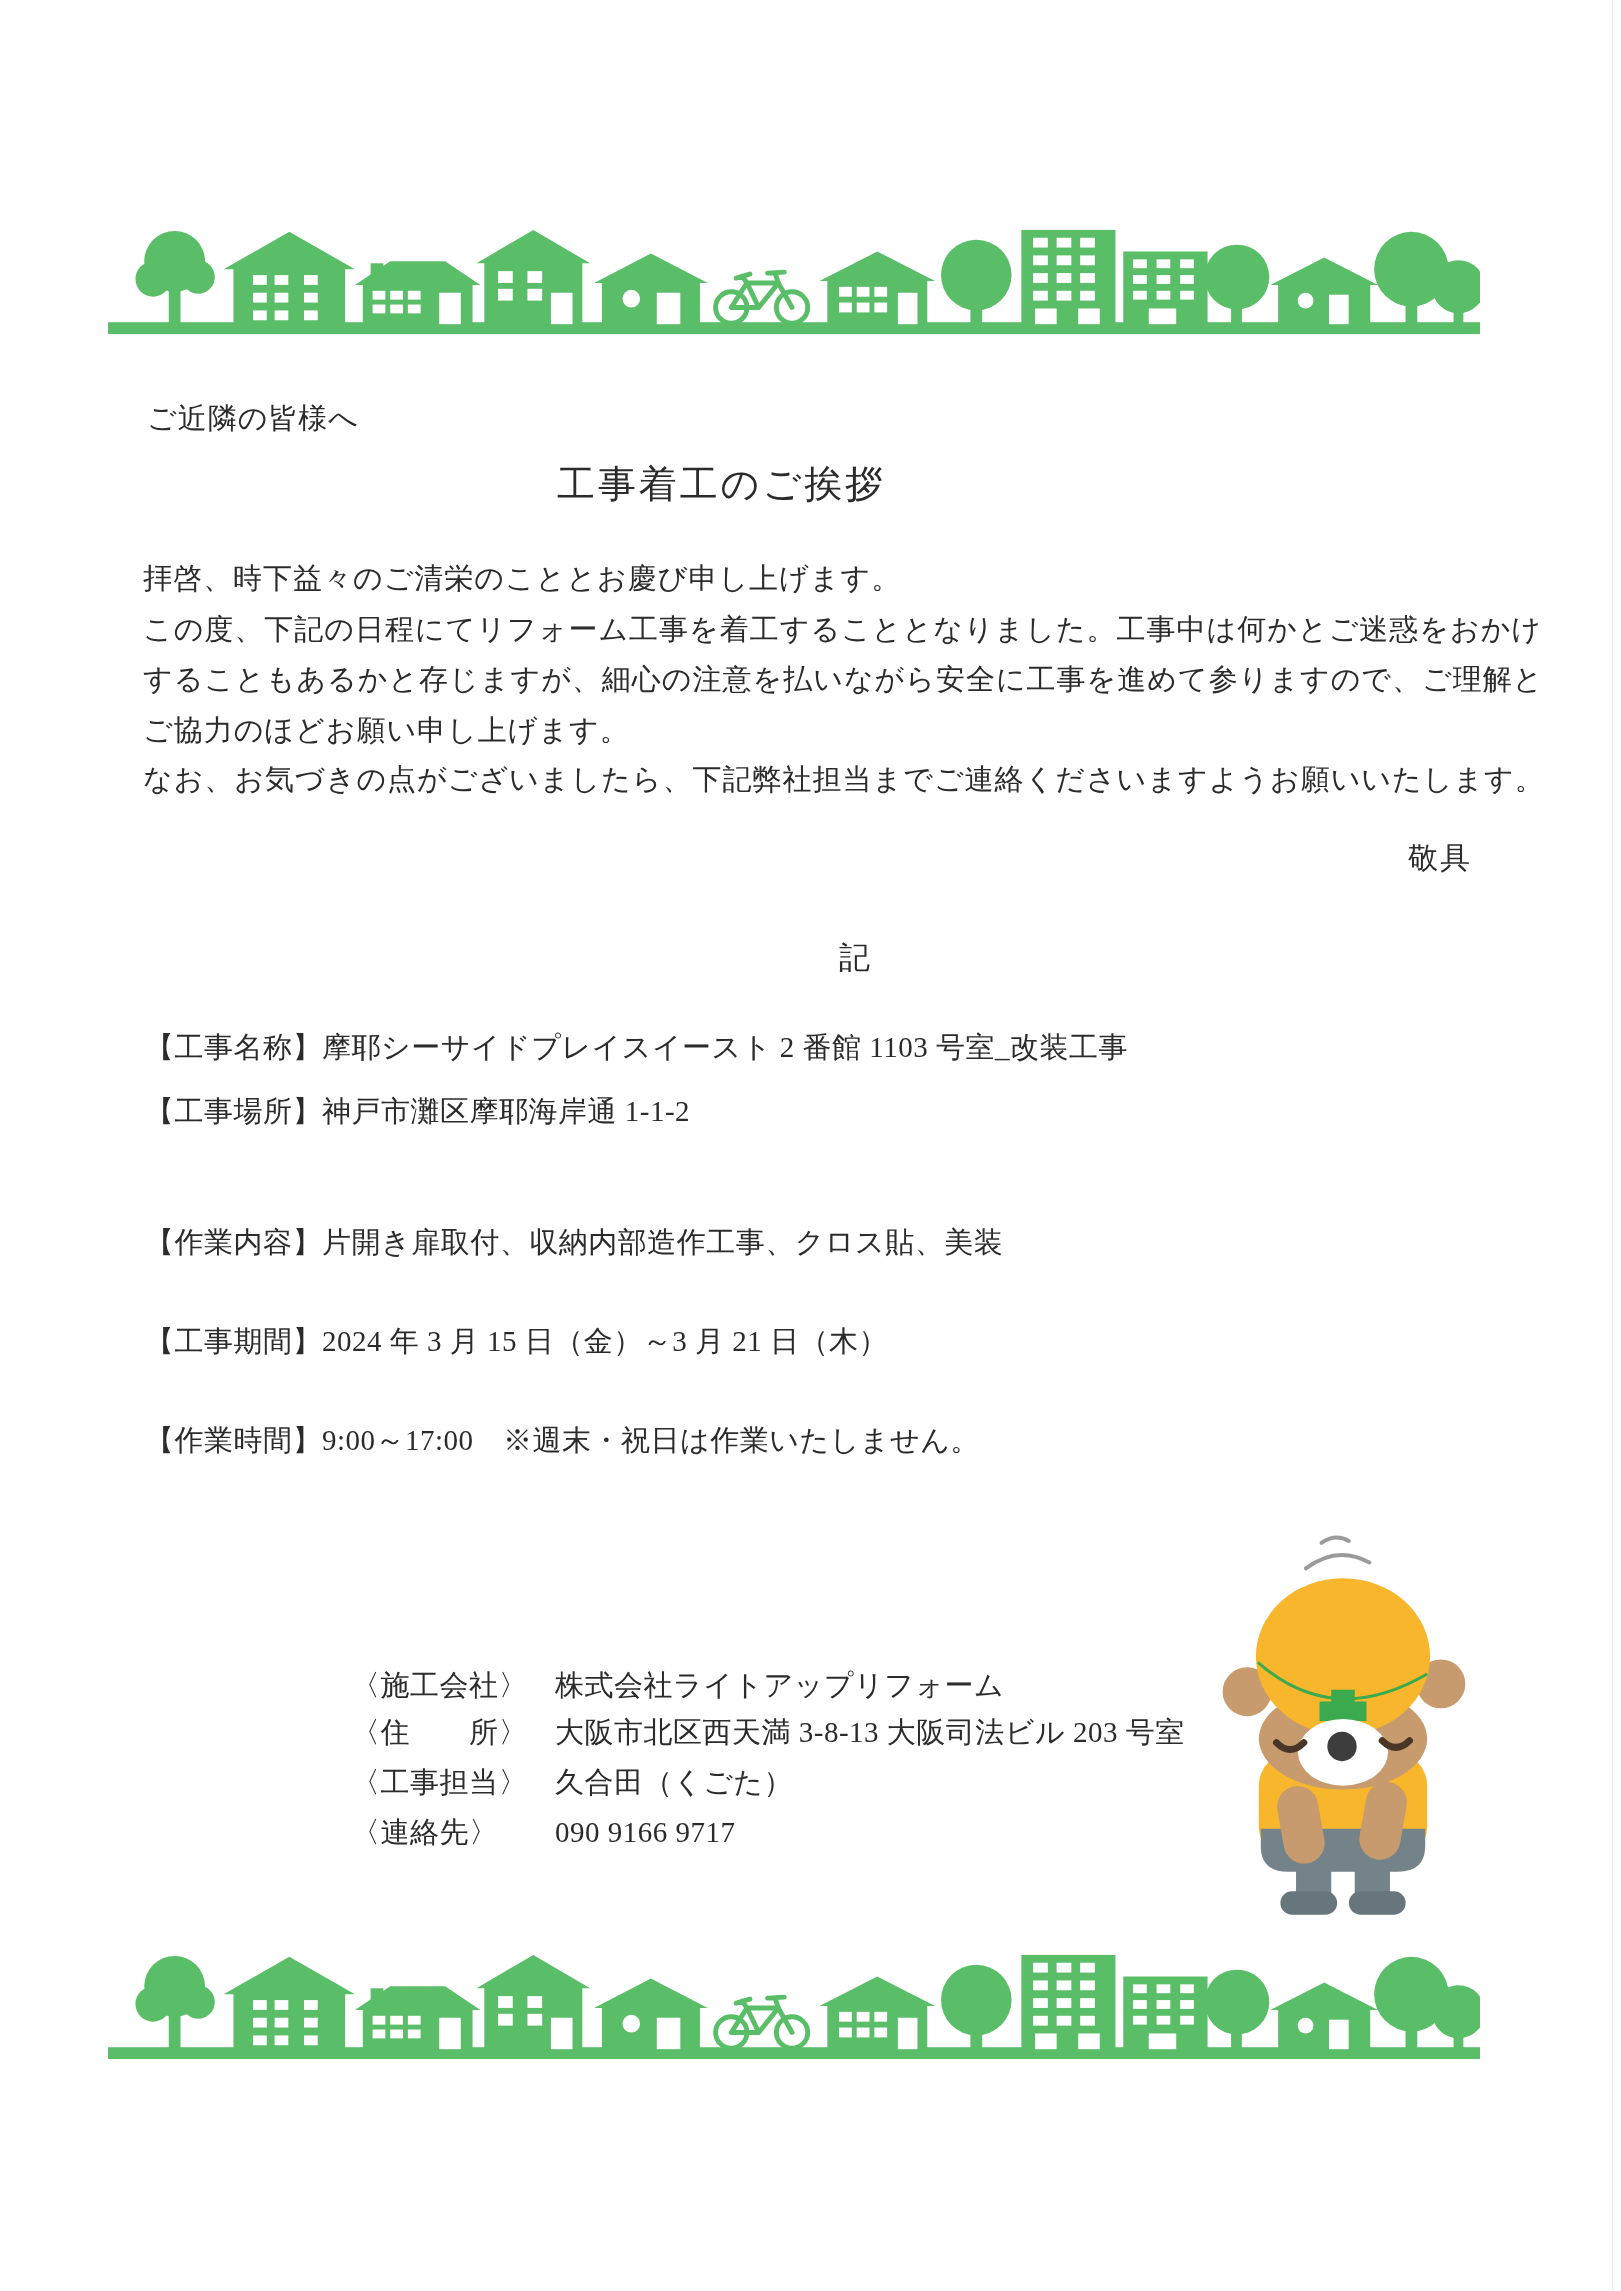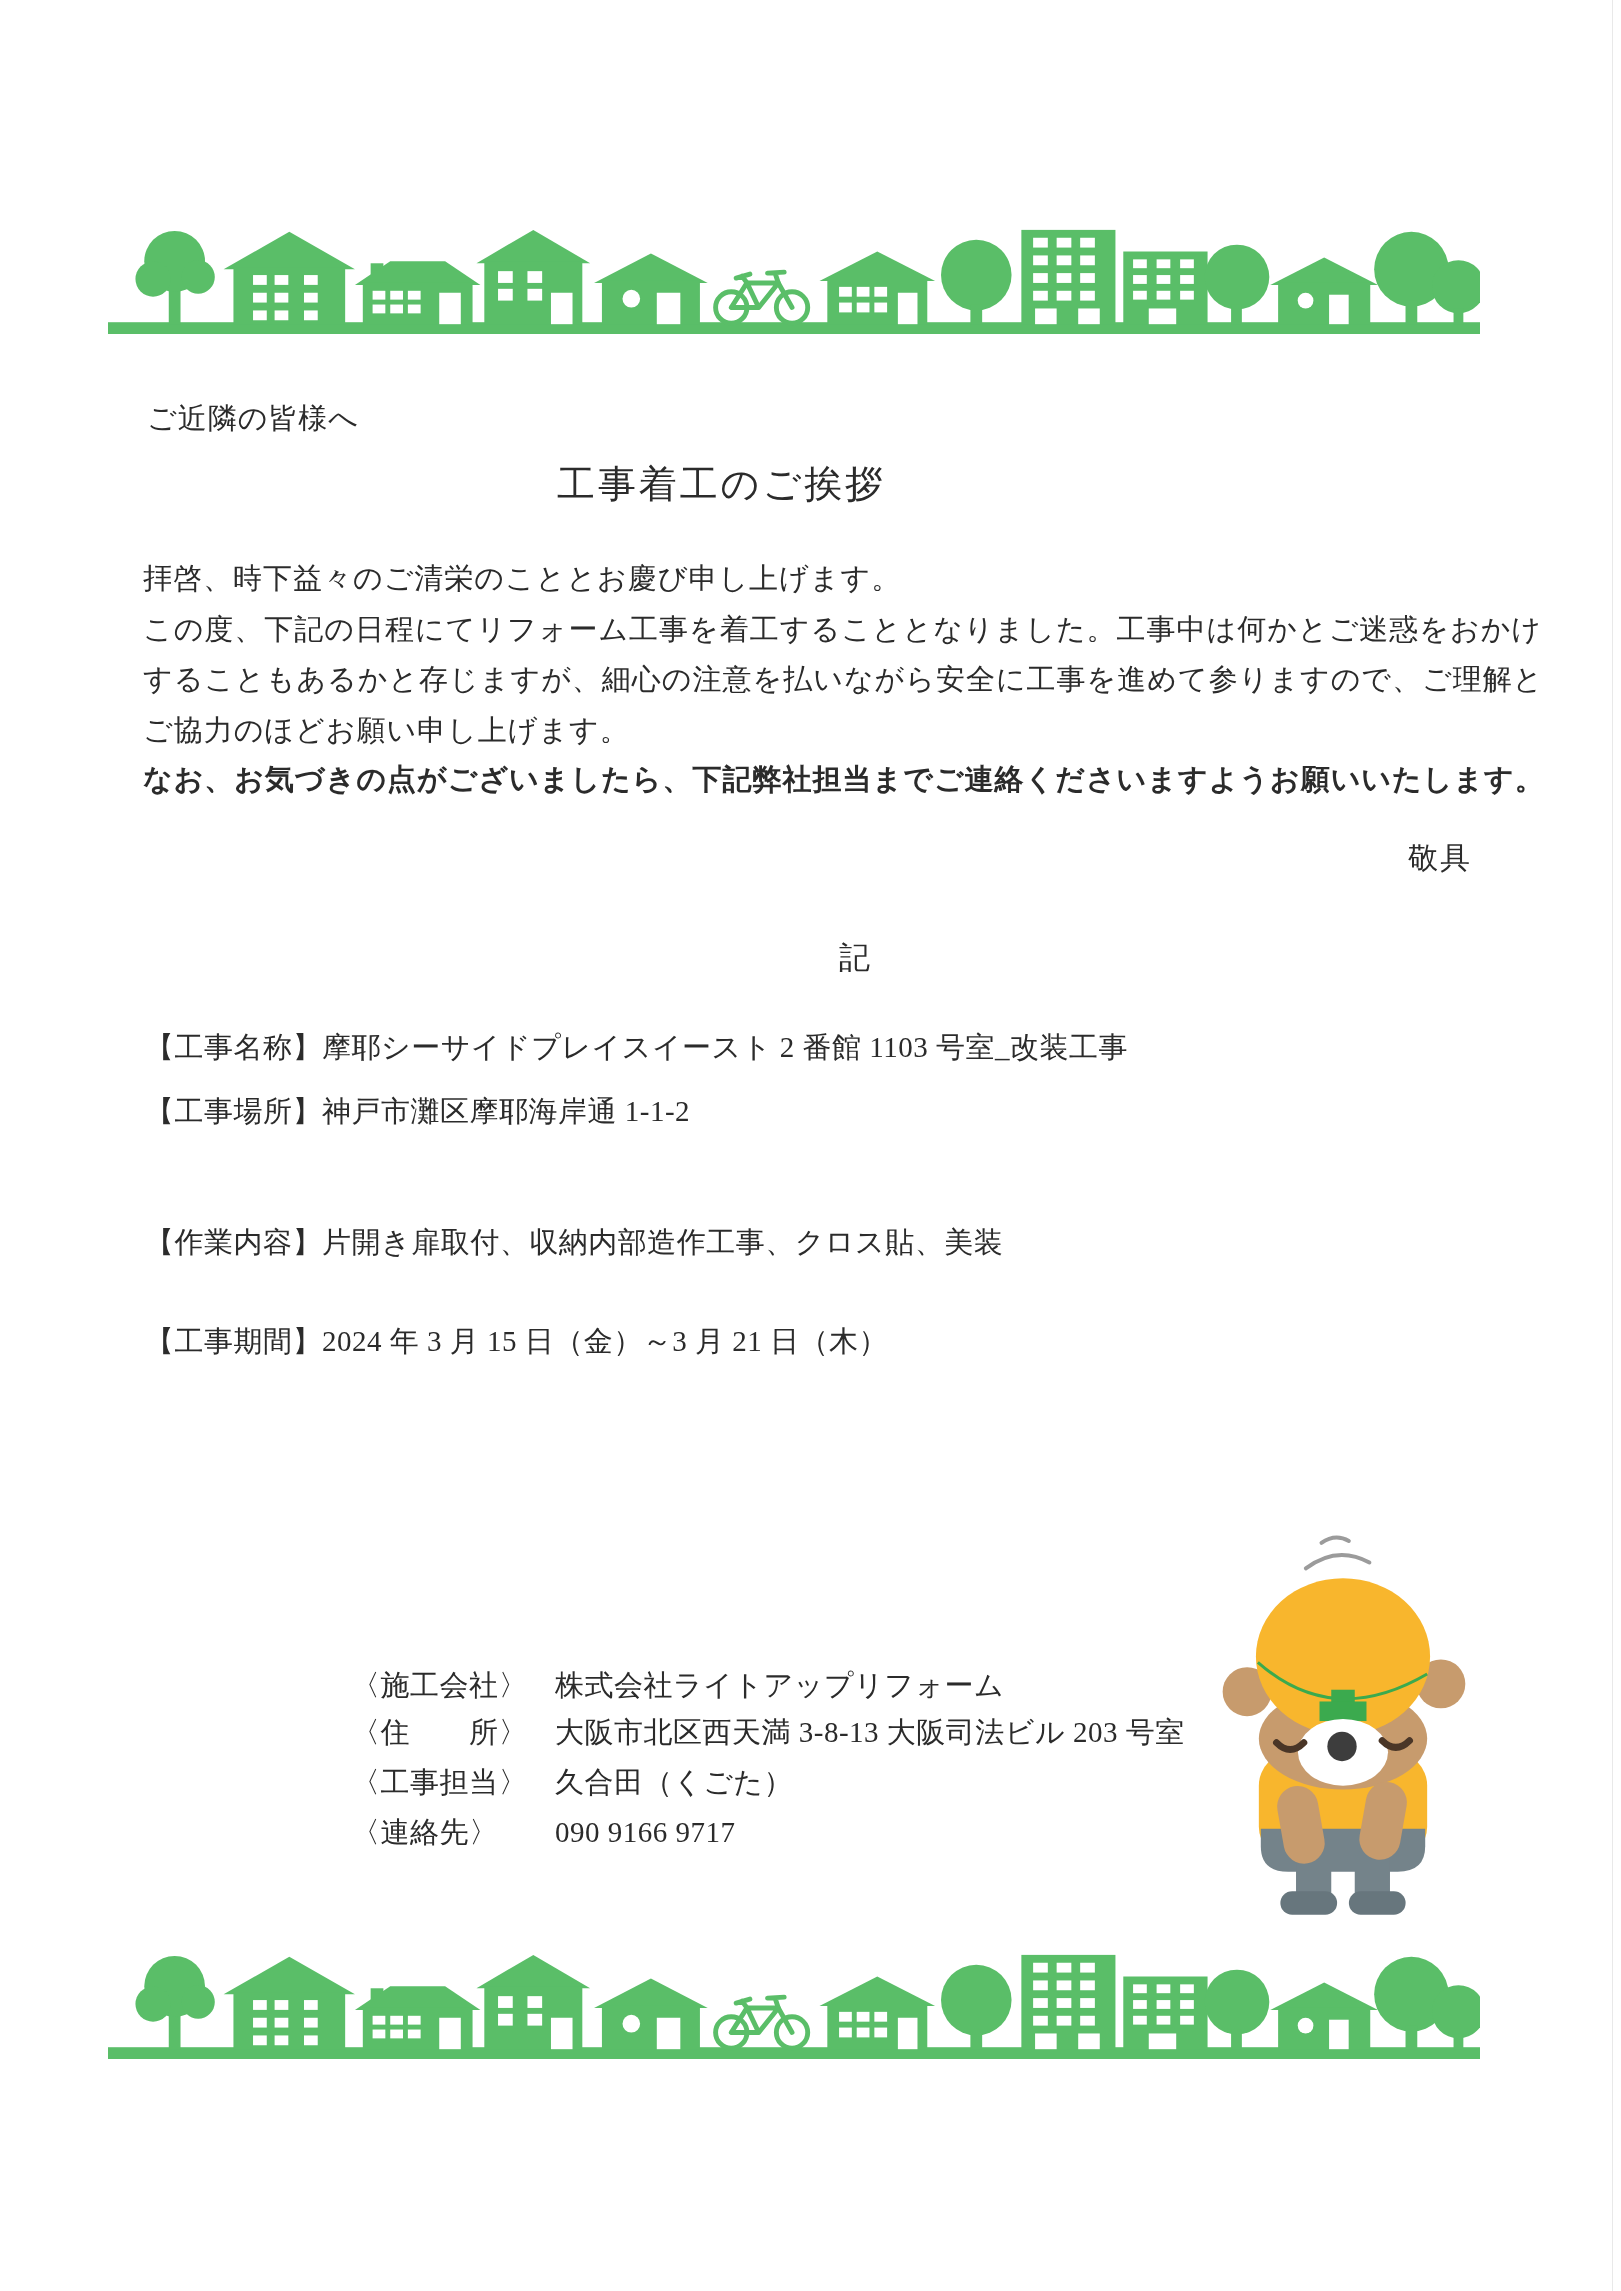--- a/index.html
+++ b/index.html
@@ -15,21 +15,21 @@
   .skyline{position:absolute;left:108px;width:1372px;height:110px;}
   .skyline-top{top:224px;}
   .skyline-bottom{top:1949px;}
   .recipient{top:373px;left:147px;font-size:29px;letter-spacing:1px;margin-top:26px;}
   .title{top:459px;left:0;width:1443px;text-align:center;font-size:38px;font-weight:normal;letter-spacing:2.9px;margin:0;}
   .body-line{left:143px;width:1402px;font-size:29px;letter-spacing:1px;white-space:nowrap;}
   .bl1{top:559px;}
   .bl2{top:610px;}
   .bl3{top:660px;}
   .bl4{top:711px;}
-  .bl5{top:760px;font-weight:bold;}
+  .bl5{top:760px;}
   .closing{top:838px;right:149px;font-size:30px;letter-spacing:2px;}
   .record{top:937px;left:839px;font-size:31px;}
   .detail-row{left:145px;font-size:29px;letter-spacing:0.5px;white-space:nowrap;}
   .d1{top:1028px;}
   .d2{top:1092px;}
   .d3{top:1223px;}
   .d4{top:1322px;}
   .d5{top:1421px;}
   .detail-label{margin-right:0;}
   .contact-row{left:351px;font-size:29px;letter-spacing:0.5px;white-space:nowrap;}
@@ -176,20 +176,23 @@
   </div>
   <div class="abs detail-row d2">
     <span class="detail-label">【工事場所】</span><span>神戸市灘区摩耶海岸通 1-1-2</span>
   </div>
   <div class="abs detail-row d3">
     <span class="detail-label">【作業内容】</span><span>片開き扉取付、収納内部造作工事、クロス貼、美装</span>
   </div>
   <div class="abs detail-row d4">
     <span class="detail-label">【工事期間】</span><span>2024 年 3 月 15 日（金）～3 月 21 日（木）</span>
   </div>
+  <div class="abs detail-row d5">
+    <span class="detail-label">【作業時間】</span><span>9:00～17:00　※週末・祝日は作業いたしません。</span>
+  </div>
 
   <div class="abs contact-row c1">
     <span class="contact-label">〈施工会社〉</span><span>株式会社ライトアップリフォーム</span>
   </div>
   <div class="abs contact-row c2">
     <span class="contact-label">〈住　　所〉</span><span>大阪市北区西天満 3-8-13 大阪司法ビル 203 号室</span>
   </div>
   <div class="abs contact-row c3">
     <span class="contact-label">〈工事担当〉</span><span>久合田（くごた）</span>
   </div>

